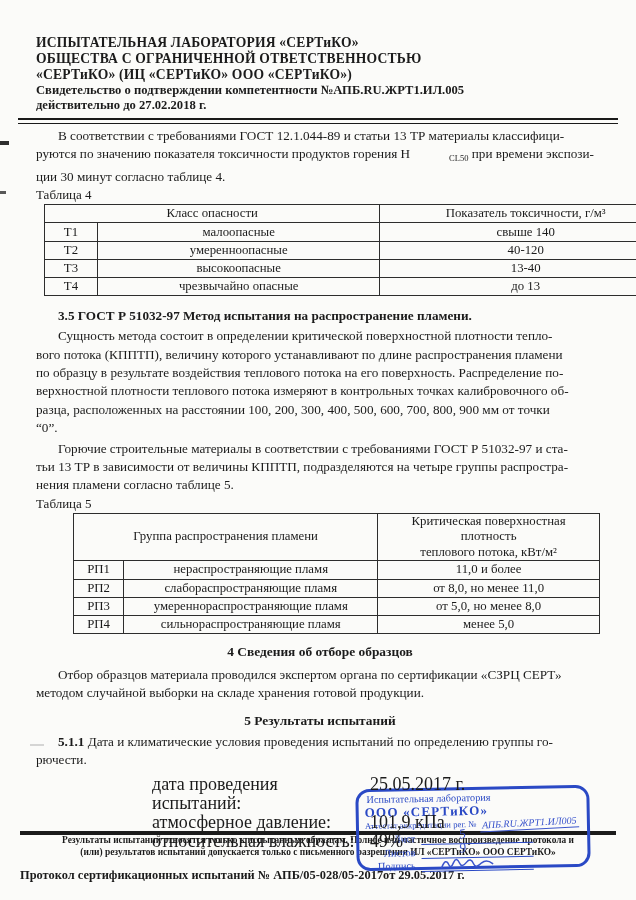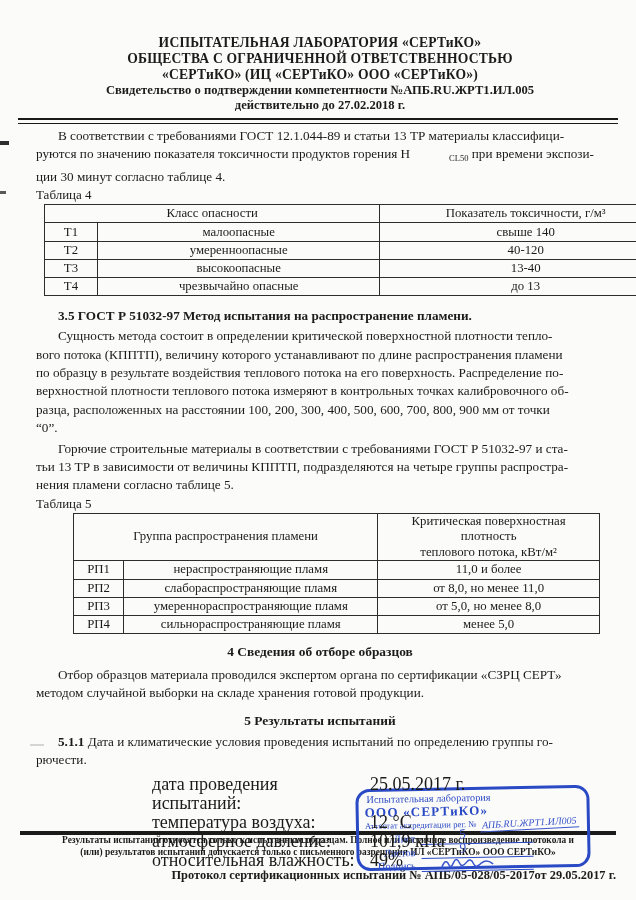--- a/index.html
+++ b/index.html
@@ -4,21 +4,21 @@
 <style>
   html,body { margin:0; padding:0; }
   body {
     width:636px; height:900px; overflow:hidden; position:relative;
     background:#fbfbf9; color:#1b1b1b;
     font-family:"Liberation Serif", serif;
   }
   .page { position:absolute; inset:0; padding:35px 32px 0 36px; box-sizing:border-box; }
 
   
-  .hdr { text-align:center; }
+  .hdr { text-align:left; }
   .hdr-bold { font-weight:bold; font-size:13.6px; line-height:16px; letter-spacing:.2px; }
   .hdr-sub  { font-weight:bold; font-size:12.6px; line-height:15px; }
   .double-rule { margin:5px -14px 0 -18px; border-top:2.5px solid #1a1a1a; border-bottom:1.2px solid #1a1a1a; height:3px; }
 
   
   .para { font-size:13.2px; line-height:18.4px; white-space:pre-line; text-indent:22px; margin:2px 0 0 0; }
   .intro { margin-top:3px; }
   sub.tox { font-size:8.5px; vertical-align:-3px;padding-left:39px; }
 
   .table-label { font-size:13px; line-height:15px; margin-top:1px; }
@@ -56,21 +56,21 @@
   .s-row { font-size:10.3px; line-height:13.5px; display:flex; }
   .s-label { width:50px; text-align:right; }
   .s-line { flex:0 0 112px; border-bottom:1.5px solid #2a49c5; margin-left:6px; position:relative; height:12px; }
   .hand { position:absolute; left:38px; top:-4px; font-style:italic; font-size:13.5px; color:#3b55cc; transform:rotate(-8deg); }
   .sig-svg { position:absolute; left:18px; top:-2px; }
 
   
   .footer { position:absolute; left:20px; right:20px; top:831px; }
   .f-rule { height:4px; background:#1b1b1b; }
   .f-small { text-align:center; font-size:9.4px; font-weight:bold; line-height:11.8px; margin-top:0; }
-  .f-protocol { text-align:right; font-size:12.4px; font-weight:bold; margin-top:9px; }
+  .f-protocol { text-align:left; font-size:12.4px; font-weight:bold; margin-top:9px; }
 
   
   .artifact { position:absolute; background:#2f2f2f; }
   .a1 { left:0; top:141px; width:9px; height:4px; }
   .a2 { left:0; top:191px; width:6px; height:3px; opacity:.8; }
   .a3 { left:30px; top:744px; width:14px; height:2px; opacity:.18; }
 </style>
 </head>
 <body>
 
@@ -169,24 +169,20 @@
 методом случайной выборки на складе хранения готовой продукции.</p>
 
   <div class="center-head">5 Результаты испытаний</div>
   <p class="para p511"><b>5.1.1</b><span> Дата и климатические условия проведения испытаний по определению группы го-
 рючести.</span></p>
 
   <div class="conditions">
     <div class="cond-row">
       <span class="cond-label">дата проведения испытаний:</span>
       <span class="cond-value">25.05.2017 г.</span>
-    </div>
-    <div class="cond-row">
-      <span class="cond-label">температура воздуха:</span>
-      <span class="cond-value">12 °С</span>
     </div>
     <div class="cond-row">
       <span class="cond-label">атмосферное давление:</span>
       <span class="cond-value">101,9 кПа</span>
     </div>
     <div class="cond-row">
       <span class="cond-label">относительная влажность:</span>
       <span class="cond-value">49%</span>
     </div>
 

